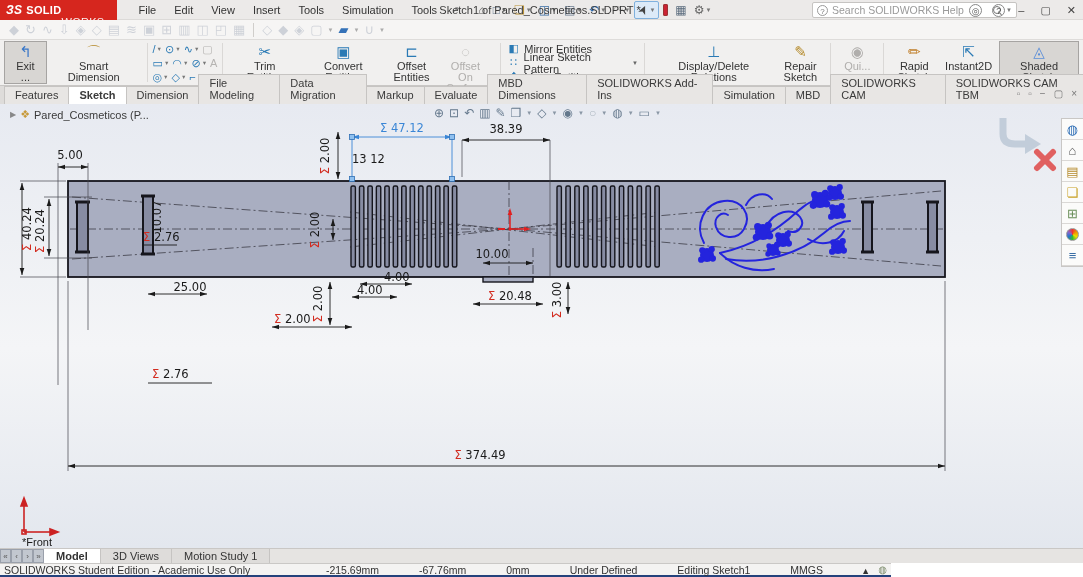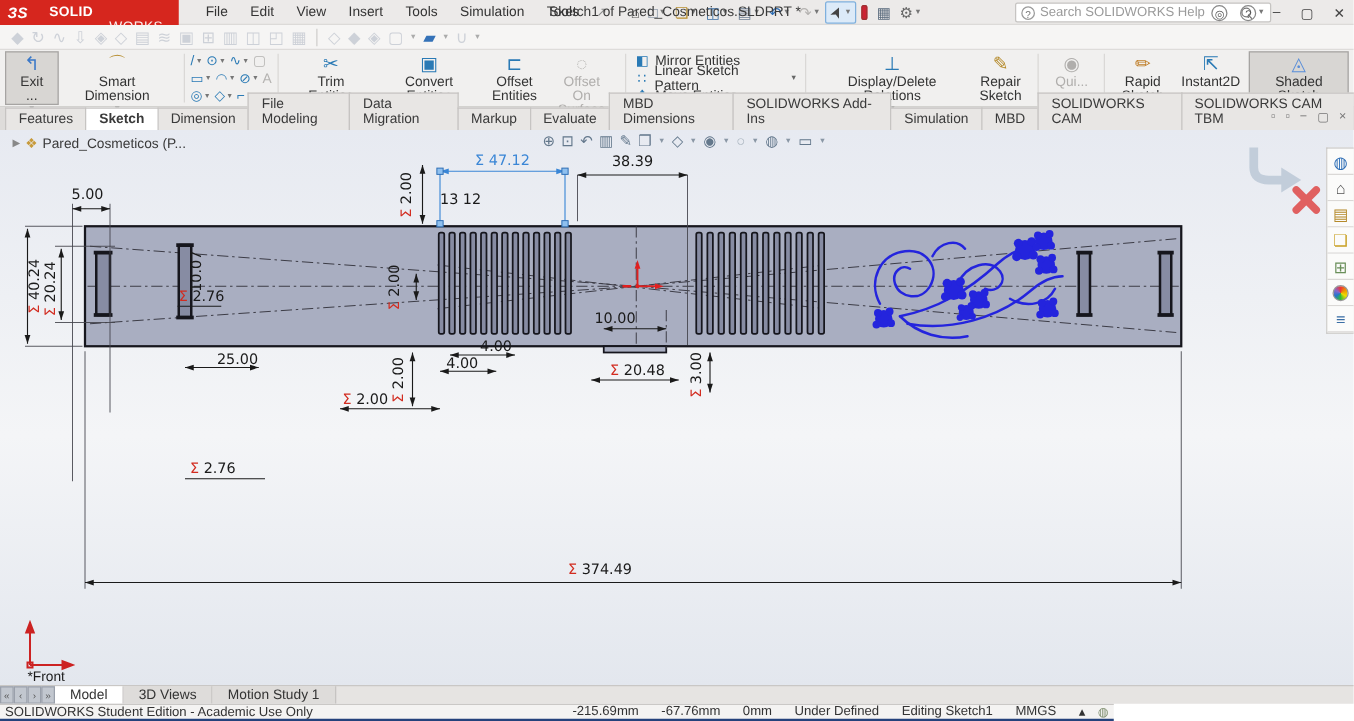--- a/index.html
+++ b/index.html
@@ -1,21 +1,21 @@
 <!DOCTYPE html>
 <html><head>
 <meta charset="utf-8">
 <style>
   * { margin:0; padding:0; box-sizing:border-box; }
   html,body { width:1083px; height:577px; overflow:hidden; }
   body { font-family:"Liberation Sans", sans-serif; font-size:11px; color:#222; background:#fff; position:relative; }
 
   
   .titlebar { position:absolute; top:0; left:0; width:1083px; height:20px; background:#eceae9; display:flex; align-items:center; border-bottom:1px solid #dcdad8; }
-  .logo { height:20px; background:#d6261e; color:#fff; display:flex; align-items:center; padding:0 12px 0 6px; font-weight:bold; font-size:11px; letter-spacing:.3px;gap:13px; }
+  .logo { height:20px; background:#d6261e; color:#fff; display:flex; align-items:center; padding:0 12px 0 6px; font-weight:bold; font-size:11px; letter-spacing:.3px; }
   .logo .mark { font-style:italic; margin-right:4px; font-size:12px; }
   .logo .works { font-weight:normal; opacity:.92;margin-top:24px; }
   .menus { display:flex; gap:2px; margin-left:14px; }
   .menus span { padding:2px 8px; color:#333; cursor:default; }
   .pin { color:#8a8a8a; margin:0 6px; font-size:10px; }
   .qat { display:flex; align-items:center; gap:1px; margin-left:10px; }
   .qat .qi { display:flex; align-items:center; padding:1px 3px; border-radius:2px; }
   .qat .g { font-size:12px; line-height:14px; }
   .qat .caret { font-size:6px; color:#777; margin-left:1px; }
   .qat .boxed { background:#dceaf8; border:1px solid #7fb0dd; }
@@ -80,26 +80,26 @@
   .taskpane { position:absolute; right:0; top:14px; width:22px; background:#f2f1f0; border:1px solid #c9c7c5; border-right:none; }
   .tpbtn { width:21px; height:21px; display:flex; align-items:center; justify-content:center; border-bottom:1px solid #dad8d6; font-size:13px; background:#fbfbfa; }
   .wheel { width:13px; height:13px; border-radius:50%; background:conic-gradient(#e33,#e90,#ed0,#3b3,#27c,#86c,#e33); border:1px solid #999; }
   .viewlabel { position:absolute; left:22px; top:432px; color:#1a1a1a; font-size:11px; }
 
   
   .bottombar { position:absolute; top:548px; left:0; width:1083px; height:15px; background:#e6e4e2; border-top:1px solid #c9c7c5; display:flex; align-items:stretch; }
   .navbtns { display:flex; }
   .navbtns span { width:11px; display:flex; align-items:center; justify-content:center; background:#c2c7cf; border:1px solid #9aa0ab; color:#555; font-size:8px; }
   .btab { padding:1px 12px; font-size:11px; color:#333; background:#dedcda; border-right:1px solid #c6c4c2; display:flex; align-items:center; }
-  .btab.active { background:#fff; font-weight:normal; }
+  .btab.active { background:#fff; font-weight:bold; }
 
   
   .statusbar { position:absolute; top:563px; left:0; width:891px; height:14px; background:#f4f3f2; border-top:1px solid #cac8c6; border-bottom:2px solid #24427c; display:flex; align-items:center; font-size:10.5px; color:#333; }
   .statusbar .left { padding-left:4px; }
-  .statusbar .right { margin-left:auto; display:flex; gap:18px; padding-right:10px; align-items:flex-start; }
+  .statusbar .right { margin-left:auto; display:flex; gap:40px; padding-right:10px; align-items:center; }
   .statusbar .globe { color:#7a8a6a; font-size:10px; }
 </style>
 </head>
 <body>
 
 <div class="titlebar">
   <div class="logo">
     <span class="mark">ЗS</span>
     <span>SOLID</span>
       <span class="works">WORKS</span>

